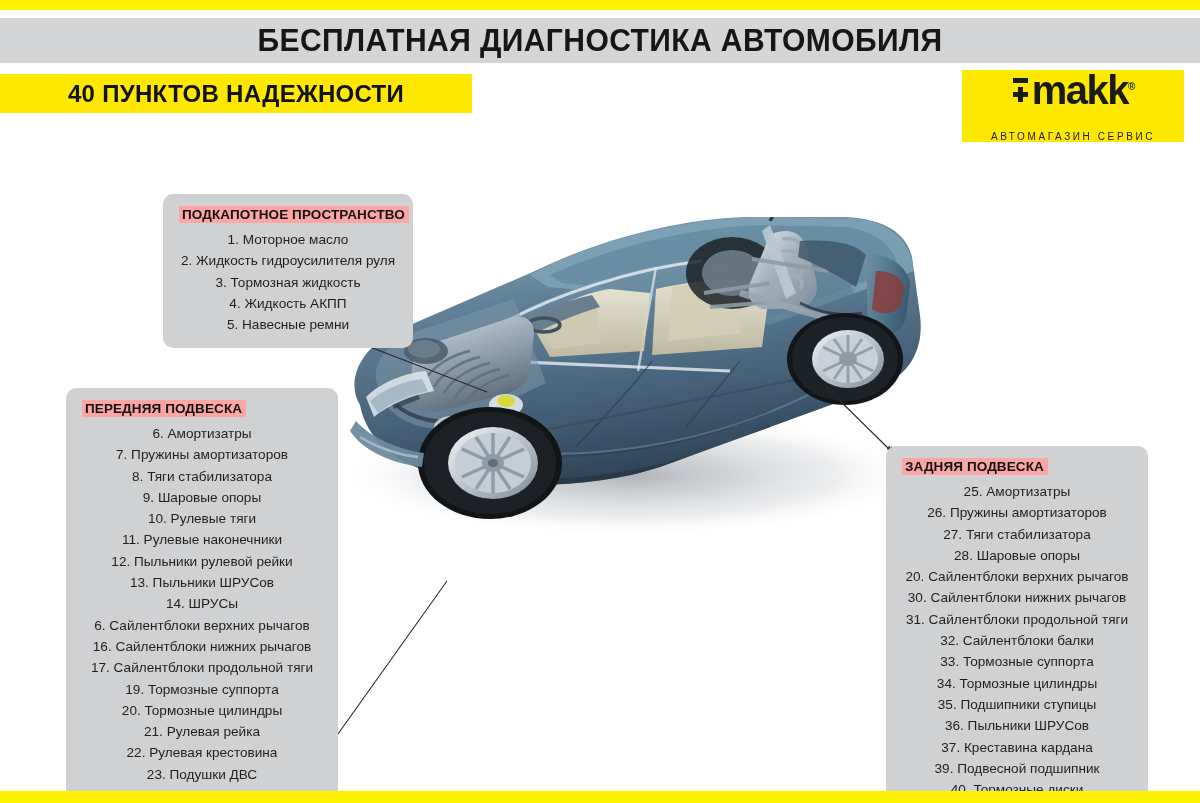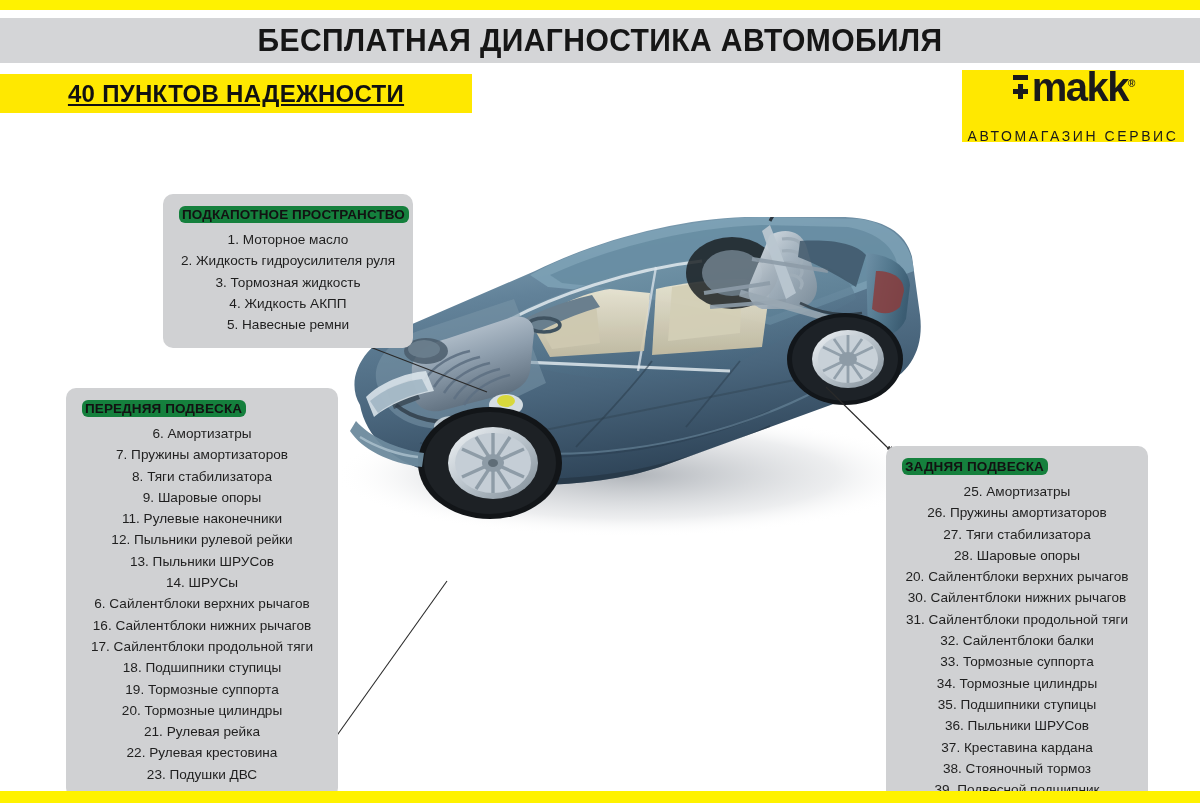--- a/index.html
+++ b/index.html
@@ -28,21 +28,20 @@
   }
   .subtitle-bar{
     position:absolute; left:0; top:74px; width:472px; height:39px;
     background:#ffe800;
   }
   .subtitle-text{
     position:absolute; left:0; top:74px; width:472px; height:39px;
     display:flex; align-items:center; justify-content:center;
     font-size:24px; font-weight:bold; color:#111; letter-spacing:0.3px;
     white-space:nowrap;
-    text-decoration:underline;
   }
 
   
   .logo-box{
     position:absolute; left:962px; top:70px; width:222px; height:72px;
     background:#ffe800;
     display:flex; flex-direction:column; align-items:center; justify-content:center;gap:16px;
   }
   .logo-row{ display:flex; align-items:center; height:38px; }
   .logo-mark{
@@ -52,39 +51,39 @@
   .logo-mark .eq{ width:15px; height:5px; background:#1a1a1a; margin-bottom:4px; }
   .logo-mark .plus{ position:relative; width:15px; height:15px; }
   .logo-mark .plus:before{ content:""; position:absolute; left:0; top:5px; width:15px; height:5px; background:#1a1a1a;}
   .logo-mark .plus:after{ content:""; position:absolute; left:5px; top:0; width:5px; height:15px; background:#1a1a1a;}
   .logo-word{
     font-size:40px; font-weight:bold; color:#1a1a1a; line-height:1;
     letter-spacing:-1.5px; position:relative;
   }
   .logo-reg{ font-size:10px; vertical-align:super; letter-spacing:0; }
   .logo-sub{
-    font-size:14px; letter-spacing:2.6px; color:#1a1a1a; margin-top:6px;
+    font-size:10px; letter-spacing:2.6px; color:#1a1a1a; margin-top:6px;
     font-weight:normal; white-space:nowrap;
   }
 
   
   .car-stage{ position:absolute; left:300px; top:175px; width:650px; height:420px; }
 
   
   .leaders{ position:absolute; left:0; top:0; width:1200px; height:803px; pointer-events:none; }
 
   
   .panel{
     position:absolute; background:#d0d1d3; border-radius:10px;
     padding:11px 16px 13px 16px; color:#1d1d1d;
   }
   .panel-title{
-    display:inline-block; background:#15803d; color:#121212;
+    display:inline-block; background:#fca5a5; color:#121212;
     font-size:13.5px; font-weight:bold; letter-spacing:0.1px;
-    padding:1px 4px 1px 3px; margin-bottom:6px; white-space:nowrap;border-radius:6px;
+    padding:1px 4px 1px 3px; margin-bottom:6px; white-space:nowrap;
   }
   .panel ol{ list-style:none;text-align:center; }
   .panel li{
     font-size:13.6px; line-height:21.3px; white-space:nowrap; color:#1f1f1f;
   }
   #panel-hood  { left:163px; top:194px;  width:250px; }
   #panel-front { left:66px;  top:388px;  width:272px; }
   #panel-rear  { left:886px; top:446px;  width:262px; }
 
   .band-yellow-bottom{
@@ -340,28 +339,28 @@
   </ol>
 </div>
 
 <div class="panel" id="panel-front">
   <div class="panel-title">ПЕРЕДНЯЯ ПОДВЕСКА</div>
   <ol>
     <li>6. Амортизатры</li>
     <li>7. Пружины амортизаторов</li>
     <li>8. Тяги стабилизатора</li>
     <li>9. Шаровые опоры</li>
+    <li>10. Рулевые тяги</li>
     <li>11. Рулевые наконечники</li>
     <li>12. Пыльники рулевой рейки</li>
     <li>13. Пыльники ШРУСов</li>
     <li>14. ШРУСы</li>
     <li>6. Сайлентблоки верхних рычагов</li>
     <li>16. Сайлентблоки нижних рычагов</li>
     <li>17. Сайлентблоки продольной тяги</li>
-    <li>18. Подшипники ступицы</li>
     <li>19. Тормозные суппорта</li>
     <li>20. Тормозные цилиндры</li>
     <li>21. Рулевая рейка</li>
     <li>22. Рулевая крестовина</li>
     <li>23. Подушки ДВС</li>
 
   </ol>
 </div>
 
 <div class="panel" id="panel-rear">
@@ -373,19 +372,18 @@
     <li>28. Шаровые опоры</li>
     <li>20. Сайлентблоки верхних рычагов</li>
     <li>30. Сайлентблоки нижних рычагов</li>
     <li>31. Сайлентблоки продольной тяги</li>
     <li>32. Сайлентблоки балки</li>
     <li>33. Тормозные суппорта</li>
     <li>34. Тормозные цилиндры</li>
     <li>35. Подшипники ступицы</li>
     <li>36. Пыльники ШРУСов</li>
     <li>37. Креставина кардана</li>
-    <li>38. Стояночный тормоз</li>
     <li>39. Подвесной подшипник</li>
     <li>40. Тормозные диски</li>
   </ol>
 </div>
 
 <div class="band-yellow-bottom"></div>
 
 </body></html>

